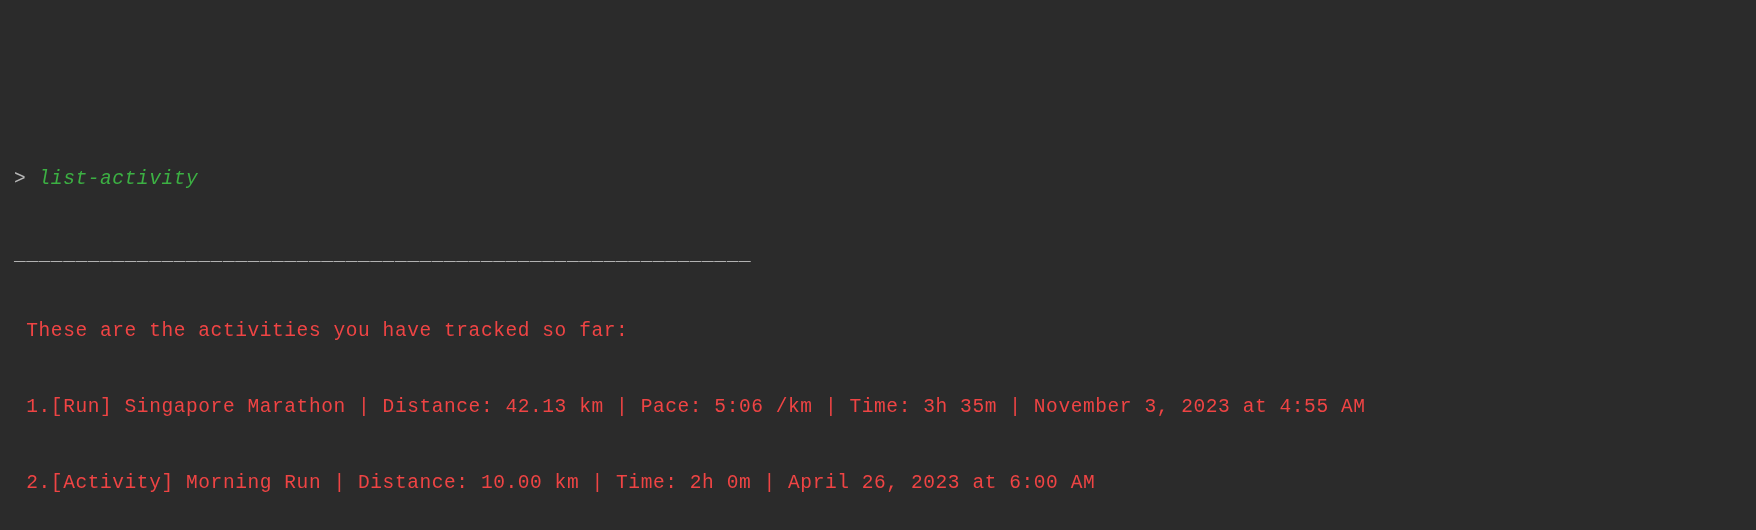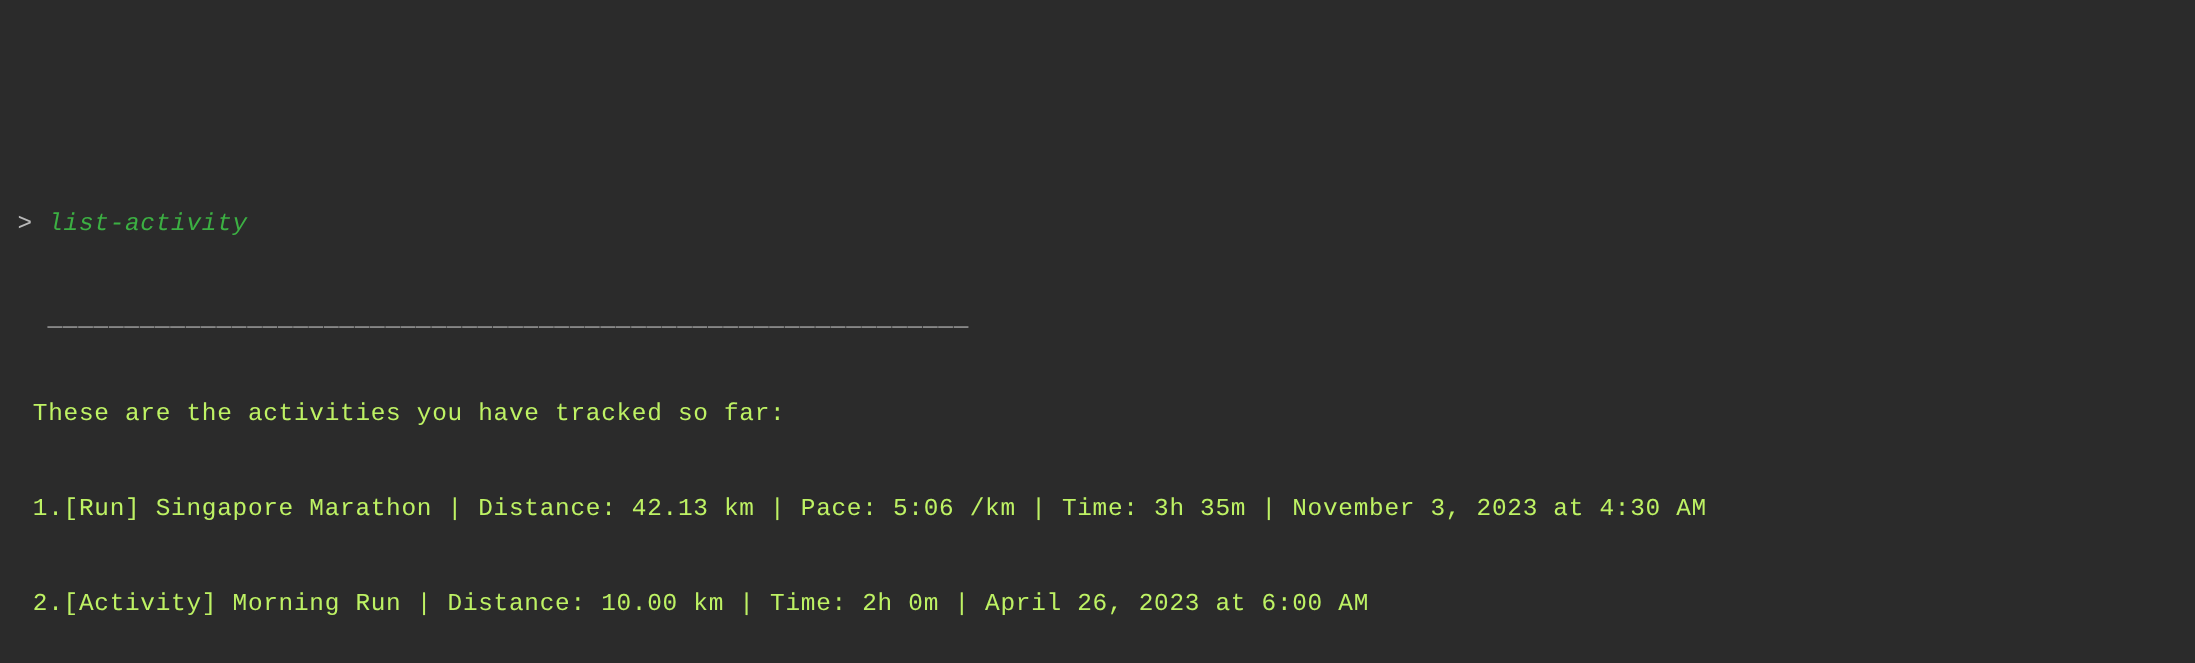--- a/index.html
+++ b/index.html
@@ -24,35 +24,34 @@
     .prompt-symbol {
       color: #b8b8b8;
     }
     .command {
       color: #3cb043;
       font-style: italic;
       text-align: right;
     }
     .divider {
       color: #b8b8b8;
-      margin-left: 24px;
     }
     .output-line {
-      color: #bef264;
+      color: #ef4444;
     }
   </style>
 </head>
 <body>
 
 
 
 <div class="prompt-line"><span class="prompt-symbol">&gt; </span><span class="command">list-activity</span></div>
 <div class="divider">____________________________________________________________</div>
 <div class="output-line"> These are the activities you have tracked so far:</div>
-<div class="output-line"> 1.[Run] Singapore Marathon | Distance: 42.13 km | Pace: 5:06 /km | Time: 3h 35m | November 3, 2023 at 4:30 AM</div>
+<div class="output-line"> 1.[Run] Singapore Marathon | Distance: 42.13 km | Pace: 5:06 /km | Time: 3h 35m | November 3, 2023 at 4:55 AM</div>
 <div class="output-line"> 2.[Activity] Morning Run | Distance: 10.00 km | Time: 2h 0m | April 26, 2023 at 6:00 AM</div>
 
 
 
 
 
 
 
 
 

